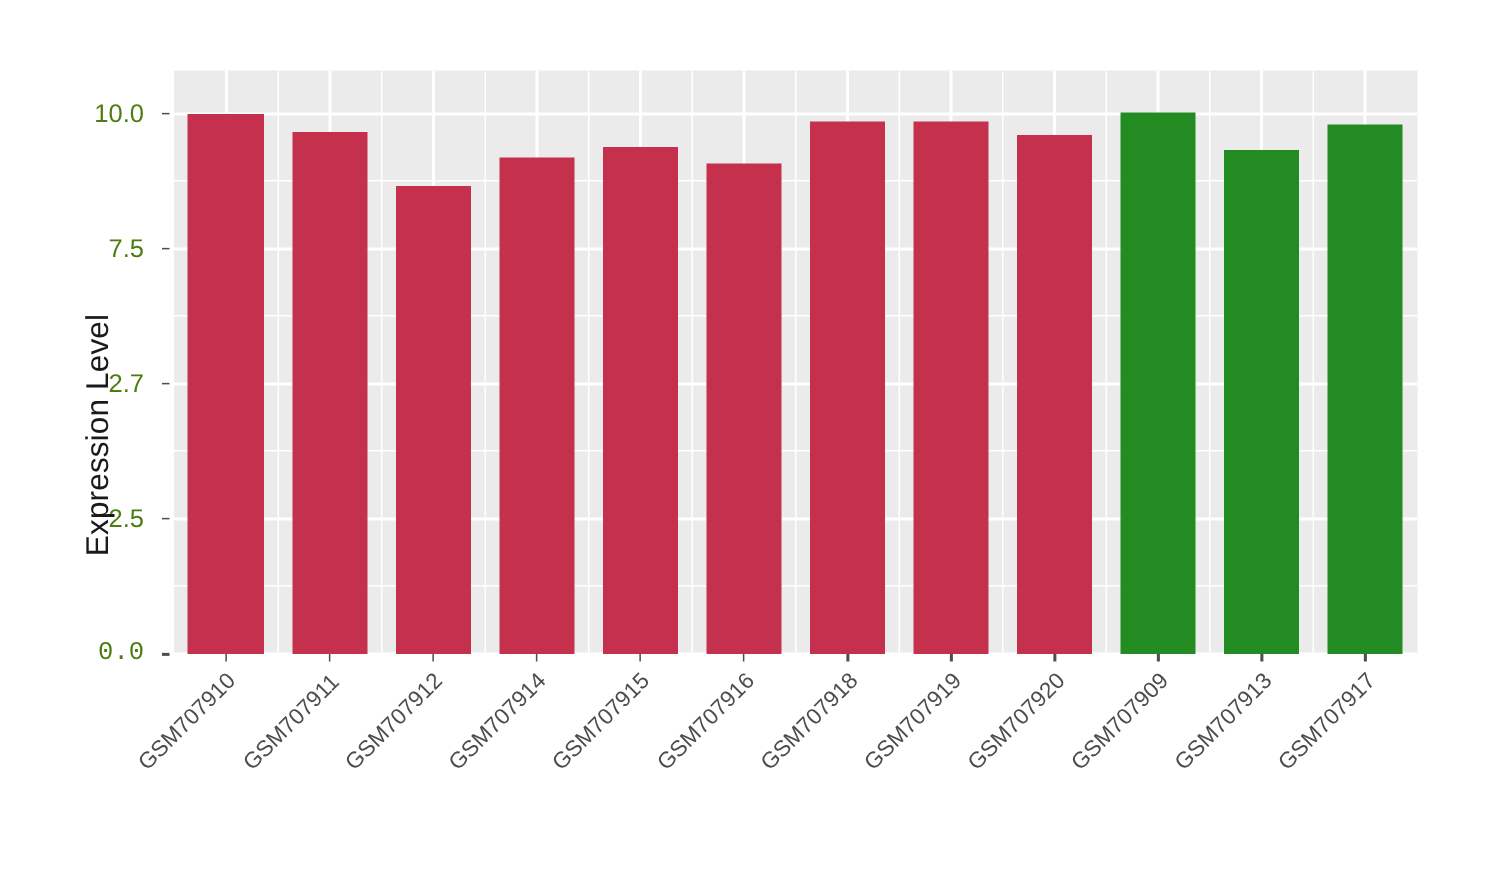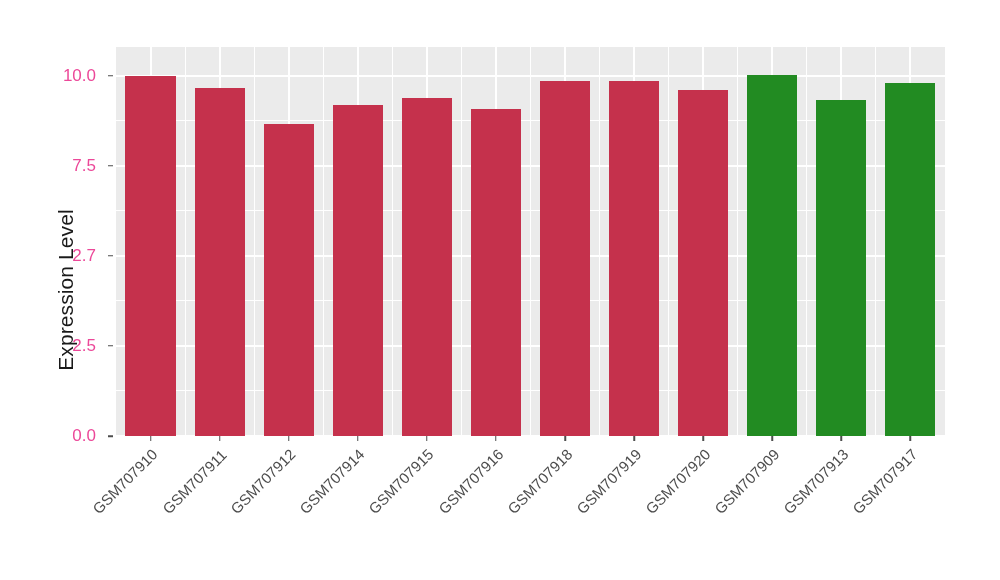--- a/index.html
+++ b/index.html
@@ -91,21 +91,21 @@
     position: absolute;
     bottom: 0;
   }
 
   
   .y-tick-label {
     position: absolute;
     right: 1000px;
     text-align: right;
     font-size: 17px;
-    color: #ec4899;
+    color: #4d7c0f;
     white-space: nowrap;
   }
   #y-axis-labels {
     position: absolute;
     left: 0;
     top: 0;
     width: 105px;
     height: 580px;
   }
   #y-axis-labels .y-tick-label {
@@ -150,21 +150,21 @@
 
 <div id="chart-root">
 
   <div id="y-axis-title-wrap">
     <div id="y-axis-title">
       <div id="y-axis-title-inner">Expression Level</div>
     </div>
   </div>
 
   <div id="y-axis-labels">
-      <div class="y-tick-label" style="top: 436px;">0.0</div>
+      <div class="y-tick-label" style="top: 436px; font-family: Liberation Mono, monospace;">0.0</div>
       <div class="y-tick-mark" style="top: 436px;"></div>
       <div class="y-tick-label" style="top: 345.954px;">2.5</div>
       <div class="y-tick-mark" style="top: 345.954px;"></div>
       <div class="y-tick-label" style="top: 255.907px;">2.7</div>
       <div class="y-tick-mark" style="top: 255.907px;"></div>
       <div class="y-tick-label" style="top: 165.861px; margin-left: 38px;">7.5</div>
       <div class="y-tick-mark" style="top: 165.861px;"></div>
       <div class="y-tick-label" style="top: 75.8148px;">10.0</div>
       <div class="y-tick-mark" style="top: 75.8148px;"></div>
     </div>

